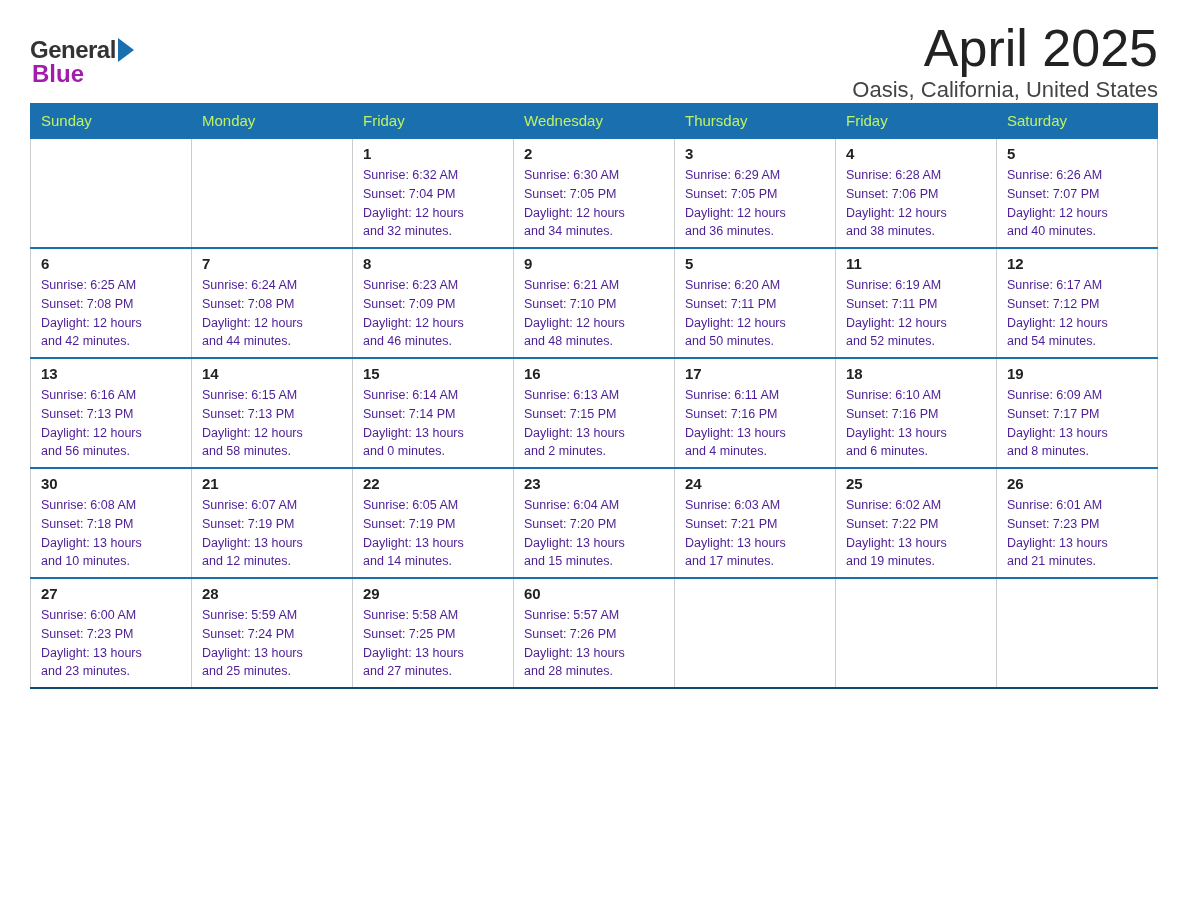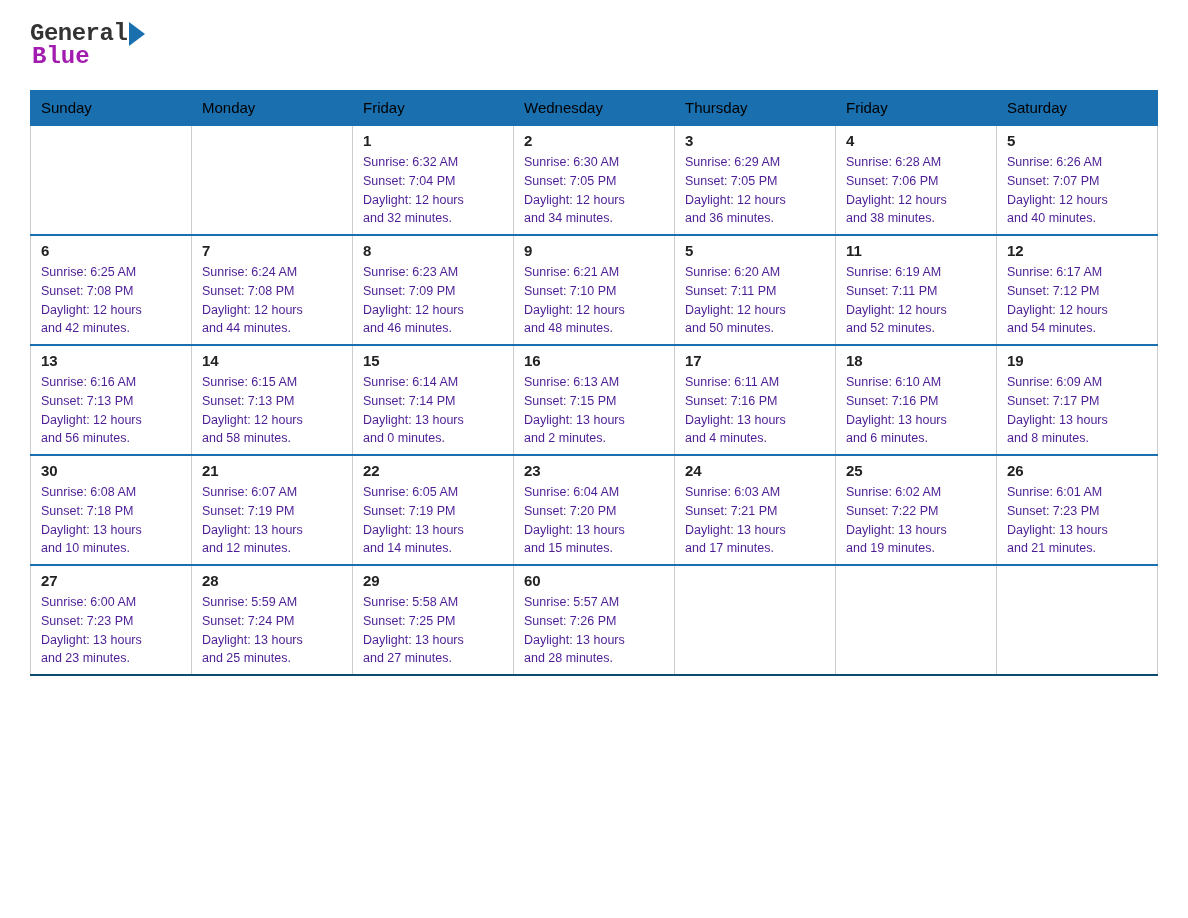--- a/index.html
+++ b/index.html
@@ -7,22 +7,20 @@
       font-family: Arial, sans-serif;
       background: #fff;
       width: 1188px;
       min-height: 918px;
       padding: 20px 30px;
     }
     .header {
       display: flex;
       justify-content: space-between;
       align-items: center;
-      margin-bottom: 20px;
-      font-family: Liberation Mono, monospace;
     }
     .title-block {
       text-align: right;
     }
     .title-block h1 {
       font-size: 52px;
       font-weight: normal;
       color: #222;
       line-height: 1.1;
     }
@@ -33,21 +31,21 @@
     }
     table {
       width: 100%;
       border-collapse: collapse;
       table-layout: fixed;
     }
     thead tr {
       background-color: #1a6faf;
     }
     thead th {
-      color: #000000;
+      color: #bef264;
       font-size: 15px;
       font-weight: normal;
       padding: 8px 10px;
       text-align: left;
       border: 1px solid #1a6faf;
     }
     tbody td {
       vertical-align: top;
       padding: 6px 10px;
       border: 1px solid #ccc;
@@ -112,20 +110,22 @@
 
 <div class="header">
   <div class="logo-wrapper">
     <div class="logo-line1">
       <span class="logo-line1-text">General</span>
       <span class="logo-triangle"></span>
     </div>
     <div class="logo-line2">Blue</div>
   </div>
   <div class="title-block">
+    <h1>April 2025</h1>
+    <h2>Oasis, California, United States</h2>
   </div>
 </div>
 
 <table>
   <thead>
     <tr>
 
     <th>Sunday</th>
         <th>Monday</th>
         <th>Friday</th>

